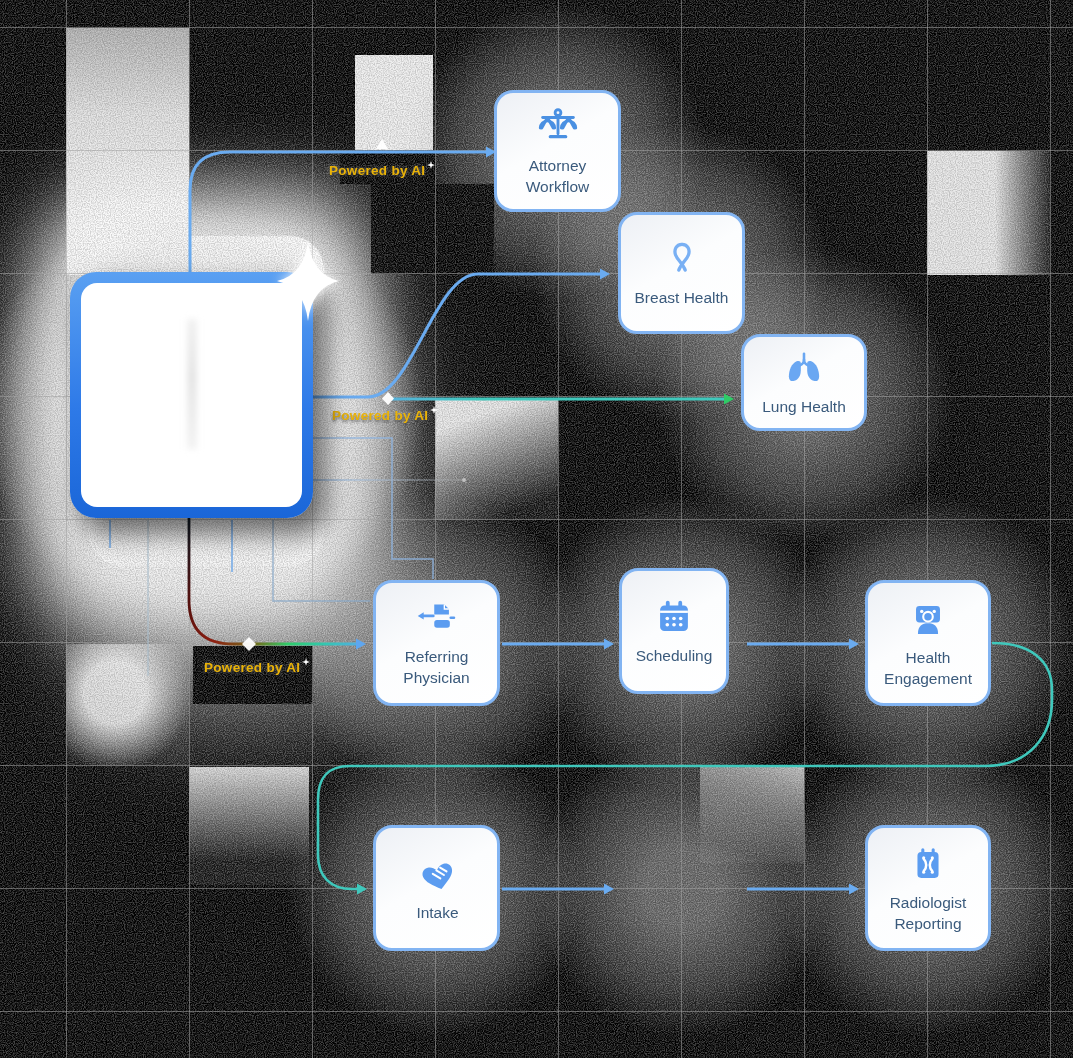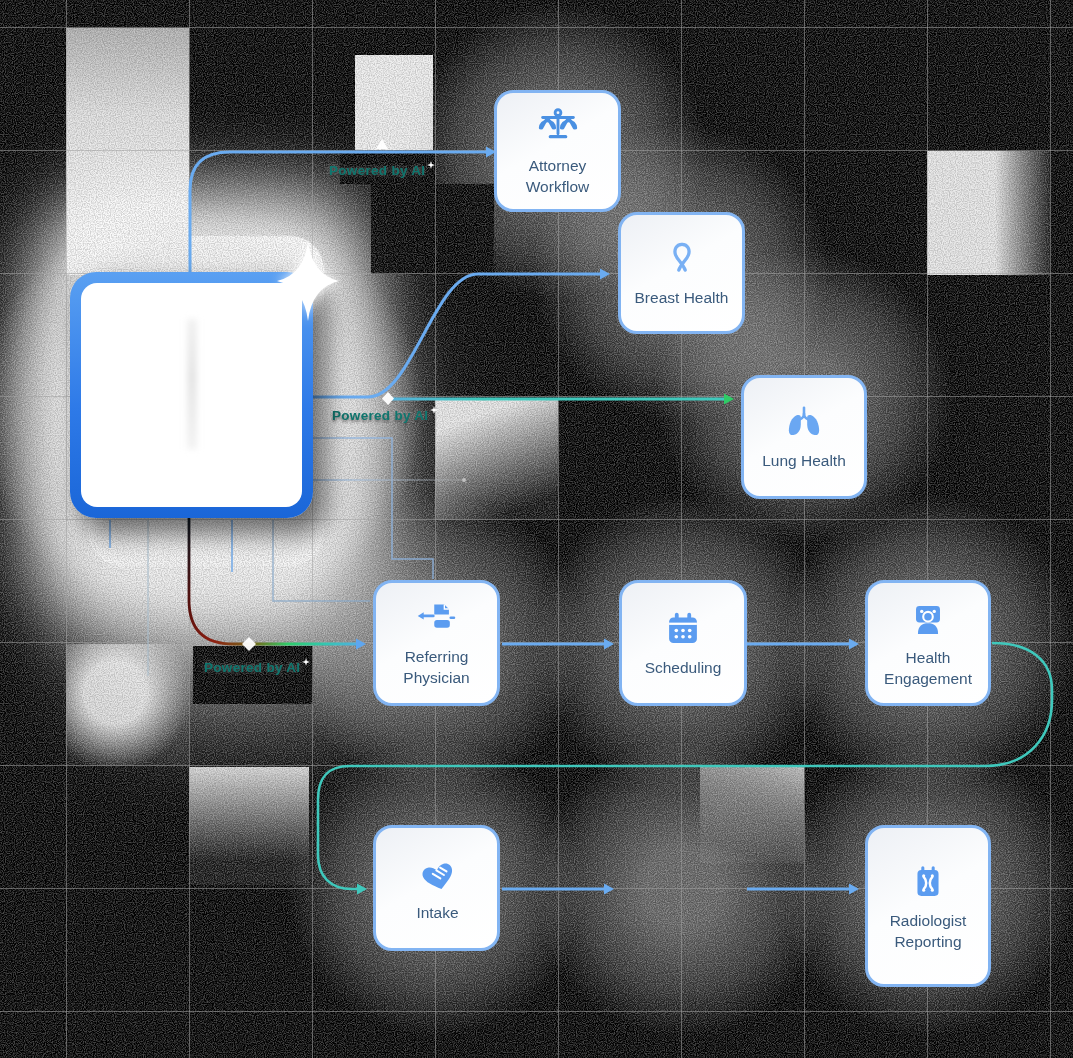--- a/index.html
+++ b/index.html
@@ -15,21 +15,21 @@
   .halo-main{position:absolute;z-index:5;border-radius:50%;
     background:radial-gradient(closest-side, rgba(255,255,255,.85) 30%, rgba(230,230,230,.45) 62%, rgba(120,120,120,0) 80%);}
   .dark-patch{position:absolute;background:#000;z-index:7;}
   .noise-svg{position:absolute;left:0;top:0;z-index:8;pointer-events:none;}
   .grid{position:absolute;inset:0;z-index:9;pointer-events:none;
     background-image:
       repeating-linear-gradient(to right, rgba(162,162,162,.55) 0 1px, rgba(0,0,0,0) 1px 123px),
       repeating-linear-gradient(to bottom, rgba(162,162,162,.55) 0 1px, rgba(0,0,0,0) 1px 123px);
     background-position:66px 0,0 27px;}
   .lines-svg{position:absolute;left:0;top:0;z-index:10;pointer-events:none;}
-  .pba{position:absolute;z-index:12;color:#0f766e;font-weight:bold;font-size:13.5px;letter-spacing:.3px;
+  .pba{position:absolute;z-index:12;color:#eab308;font-weight:bold;font-size:13.5px;letter-spacing:.3px;
        white-space:nowrap;text-shadow:0 0 5px rgba(255,255,255,.45),0 2px 3px rgba(0,0,0,.6);}
   .pba .spark{display:inline-block;vertical-align:super;margin-left:2px;}
   .card{position:absolute;z-index:30;border:3px solid #82b4f2;border-radius:19px;
     background:linear-gradient(150deg,#edf0f5 0%,#fcfdfe 45%,#ffffff 100%);
     display:flex;flex-direction:column;align-items:center;justify-content:center;gap:5px;
     text-align:center;padding:8px 10px;}
   .card-label{font-size:15.5px;color:#3a5a7c;line-height:1.32;font-weight:500;}
   .hub{position:absolute;left:70px;top:272px;width:243px;height:246px;z-index:30;
     background:linear-gradient(180deg,#5aa0f2 0%,#2e7ae8 55%,#1a66d8 100%);
     border-radius:26px;padding:11px;box-shadow:12px 14px 26px 2px rgba(0,0,0,.55);}
@@ -187,21 +187,21 @@
   </div>
 
   <div class="card" style="left:618px;top:212px;width:127px;height:122px;">
     <svg width="44" height="46" viewBox="0 0 48 48" fill="none" stroke="#79b0f4" stroke-width="3.6" stroke-linecap="round">
       <path d="M24,7 C17.5,7 15,13 17,18.5 C19,24 25,28 27.5,35"></path>
       <path d="M24,7 C30.5,7 33,13 31,18.5 C29,24 23,28 20.5,35"></path>
     </svg>
     <div class="card-label">Breast Health</div>
   </div>
 
-  <div class="card" style="left:741px;top:334px;width:126px;height:124px;margin-top:41px;">
+  <div class="card" style="left:741px;top:334px;width:126px;height:97px;">
     <svg width="46" height="44" viewBox="0 0 48 48">
       <rect x="22.6" y="5" width="2.8" height="9" rx="1.4" fill="#6aa7f2"></rect>
       <path d="M24,13 C24,16.5 25.5,17.5 28.5,19" stroke="#6aa7f2" stroke-width="2.8" fill="none" stroke-linecap="round"></path>
       <path d="M24,13 C24,16.5 22.5,17.5 19.5,19" stroke="#6aa7f2" stroke-width="2.8" fill="none" stroke-linecap="round"></path>
       <path d="M20.5,16.5 C20.5,14.5 18.5,13.5 16,14.5 C10.5,17 7.5,24 7.5,31 C7.5,35.5 10,36.8 13.5,35.8 C18.5,34.3 20.5,29 20.5,24.5 Z" fill="#6aa7f2"></path>
       <path d="M27.5,16.5 C27.5,14.5 29.5,13.5 32,14.5 C37.5,17 40.5,24 40.5,31 C40.5,35.5 38,36.8 34.5,35.8 C29.5,34.3 27.5,29 27.5,24.5 Z" fill="#6aa7f2"></path>
     </svg>
     <div class="card-label">Lung Health</div>
   </div>
 
@@ -210,21 +210,21 @@
       <path d="M21,7 h11 l5,5 v6 h-16 z" fill="#5b9cf0"></path>
       <path d="M32,7 v5 h5" stroke="#ffffff" stroke-width="1.5" fill="none"></path>
       <path d="M39,21.5 h3.5" stroke="#5b9cf0" stroke-width="2.8" stroke-linecap="round"></path>
       <rect x="21" y="24" width="17" height="8.5" rx="3" fill="#5b9cf0"></rect>
       <path d="M20,19.5 H9" stroke="#5b9cf0" stroke-width="2.8" stroke-linecap="round"></path>
       <polygon points="9.5,15.5 3,19.5 9.5,23.5" fill="#5b9cf0"></polygon>
     </svg>
     <div class="card-label">Referring Physician</div>
   </div>
 
-  <div class="card" style="left:619px;top:580px;width:128px;height:126px;">
+  <div class="card" style="left:619px;top:568px;width:110px;height:126px;">
     <svg width="46" height="46" viewBox="0 0 48 48">
       <rect x="9.5" y="11" width="29" height="26.5" rx="4.5" fill="#5b9cf0"></rect>
       <rect x="15.5" y="6" width="4" height="9" rx="2" fill="#5b9cf0"></rect>
       <rect x="28.5" y="6" width="4" height="9" rx="2" fill="#5b9cf0"></rect>
       <path d="M9.5,17.5 H38.5" stroke="#ffffff" stroke-width="2.4"></path>
       <circle cx="17" cy="24.5" r="1.9" fill="#fff"></circle>
         <circle cx="24" cy="24.5" r="1.9" fill="#fff"></circle>
         <circle cx="31" cy="24.5" r="1.9" fill="#fff"></circle>
       <circle cx="17" cy="31" r="1.9" fill="#fff"></circle>
         <circle cx="24" cy="31" r="1.9" fill="#fff"></circle>
@@ -250,21 +250,21 @@
         <path d="M24,39 C16,33 9.5,28 8.5,22.5 C7.6,17.5 11,14 15.5,14 C19,14 21.5,16 24,19 C26.5,16 29,14 32.5,14 C37,14 40.4,17.5 39.5,22.5 C38.5,28 32,33 24,39 Z" fill="#5b9cf0"></path>
         <path d="M19,21.5 L25.5,28" stroke="#fff" stroke-width="2.1" stroke-linecap="round"></path>
         <path d="M23.5,19 L30,25.5" stroke="#fff" stroke-width="2.1" stroke-linecap="round"></path>
         <path d="M28,17 L33.5,22.5" stroke="#fff" stroke-width="2.1" stroke-linecap="round"></path>
       </g>
     </svg>
     <div class="card-label">Intake</div>
   </div>
 
 
-  <div class="card" style="left:865px;top:825px;width:126px;height:162px;">
+  <div class="card" style="left:865px;top:825px;width:126px;height:126px;">
     <svg width="46" height="46" viewBox="0 0 48 48">
       <rect x="13" y="10.5" width="22" height="27" rx="4" fill="#5b9cf0"></rect>
       <rect x="17" y="6.5" width="3.2" height="7" rx="1.6" fill="#5b9cf0"></rect>
       <rect x="27.8" y="6.5" width="3.2" height="7" rx="1.6" fill="#5b9cf0"></rect>
       <path d="M19.5,17.5 C23,21 23,27 19.5,30.5" stroke="#fff" stroke-width="2.6" fill="none" stroke-linecap="round"></path>
       <path d="M28.5,17.5 C25,21 25,27 28.5,30.5" stroke="#fff" stroke-width="2.6" fill="none" stroke-linecap="round"></path>
       <circle cx="19.5" cy="16.5" r="1.6" fill="#fff"></circle>
         <circle cx="28.5" cy="16.5" r="1.6" fill="#fff"></circle>
       <circle cx="19.5" cy="31.5" r="1.6" fill="#fff"></circle>
         <circle cx="28.5" cy="31.5" r="1.6" fill="#fff"></circle>

